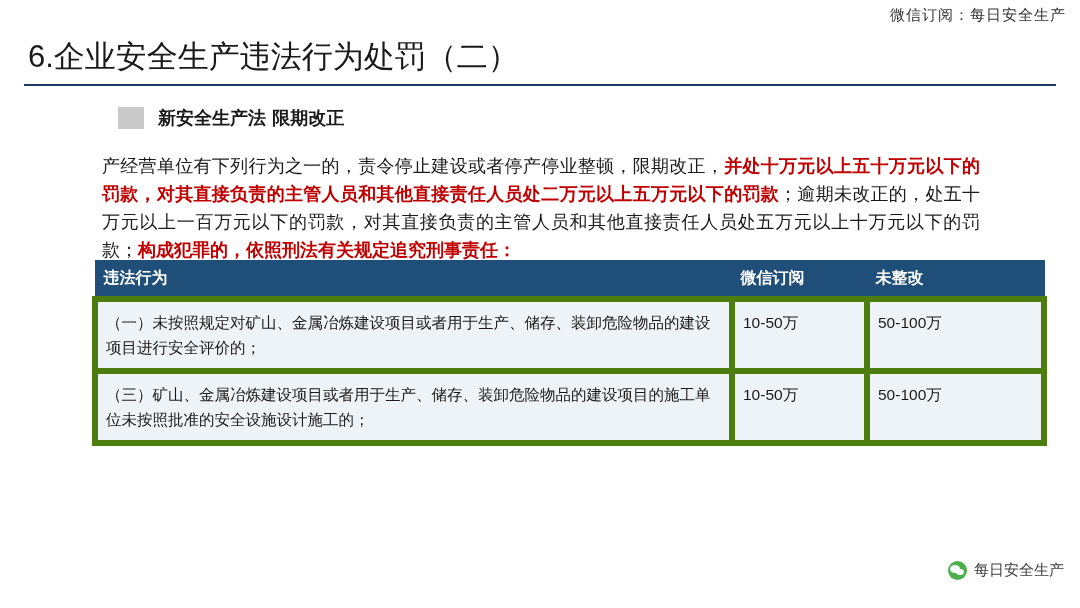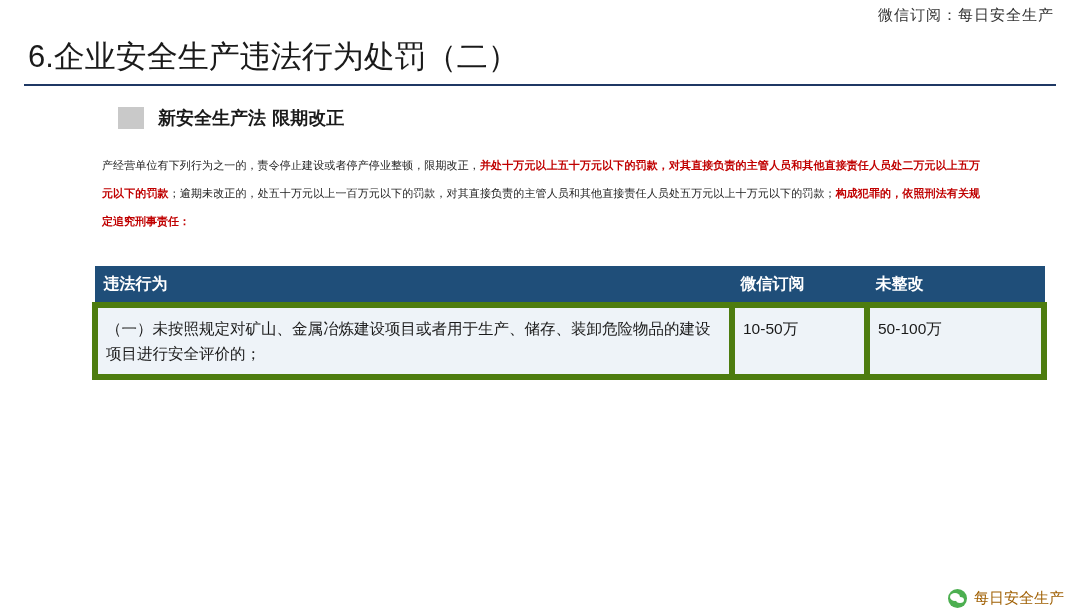--- a/index.html
+++ b/index.html
@@ -11,21 +11,21 @@
     height: 608px;
     background: #ffffff;
     font-family: "Liberation Sans", sans-serif;
     position: relative;
     overflow: hidden;
   }
 
   .wm-top {
     position: absolute;
     top: 6px;
-    right: 26px;
+    right: 14px;
     font-size: 15px;
     color: #333333;
     letter-spacing: 1px;
     white-space: nowrap;
   }
 
   .title {
     position: absolute;
     top: 36px;
     left: 28px;
@@ -66,34 +66,34 @@
     color: #1a1a1a;
     white-space: nowrap;
   }
 
   .body-text {
     position: absolute;
     top: 152px;
     left: 102px;
     width: 878px;
     font-family: "DejaVu Serif", serif;
-    font-size: 11px;
+    font-size: 18px;
     line-height: 28px;
     color: #1a1a1a;
     text-align: justify;
     text-justify: inter-ideograph;
   }
   .body-text .hl {
     color: #c00000;
     font-weight: bold;
   }
 
   .table-wrap {
     position: absolute;
-    top: 266px;
+    top: 260px;
     left: 92px;
     width: 898px;
   }
   table.rules {
     border-collapse: collapse;
     width: 100%;
     table-layout: fixed;
   }
   table.rules th {
     background: #1f4e79;
@@ -116,24 +116,24 @@
   table.rules tr.alt td {
     background: #eef3f8;
   }
   .col-act { width: 620px; }
   .col-first { width: 118px; }
   .col-un { width: 160px; }
 
   .wm-bottom {
     position: absolute;
     right: 16px;
-    bottom: 0;
+    bottom: 28px;
     display: flex;
     align-items: center;
-    color: #a16207;
+    color: #404040;
     font-size: 15px;
     white-space: nowrap;
   }
   .wm-logo {
     width: 19px;
     height: 19px;
     border-radius: 50%;
     background: #4caf50;
     display: inline-block;
     margin-right: 7px;
@@ -178,20 +178,25 @@
         <th class="col-first">微信订阅</th>
         <th class="col-un">未整改</th>
       </tr>
     </thead>
     <tbody>
         <tr class="alt">
           <td>（一）未按照规定对矿山、金属冶炼建设项目或者用于生产、储存、装卸危险物品的建设项目进行安全评价的；</td>
           <td>10-50万</td>
           <td>50-100万</td>
         </tr>
+        <tr class="alt">
+          <td>（三）矿山、金属冶炼建设项目或者用于生产、储存、装卸危险物品的建设项目的施工单位未按照批准的安全设施设计施工的；</td>
+          <td>10-50万</td>
+          <td>50-100万</td>
+        </tr>
       </tbody>
   </table>
 </div>
 
 <div class="wm-bottom">
   <span class="wm-logo"></span>
   <span>每日安全生产</span>
 </div>
 
 </body></html>

